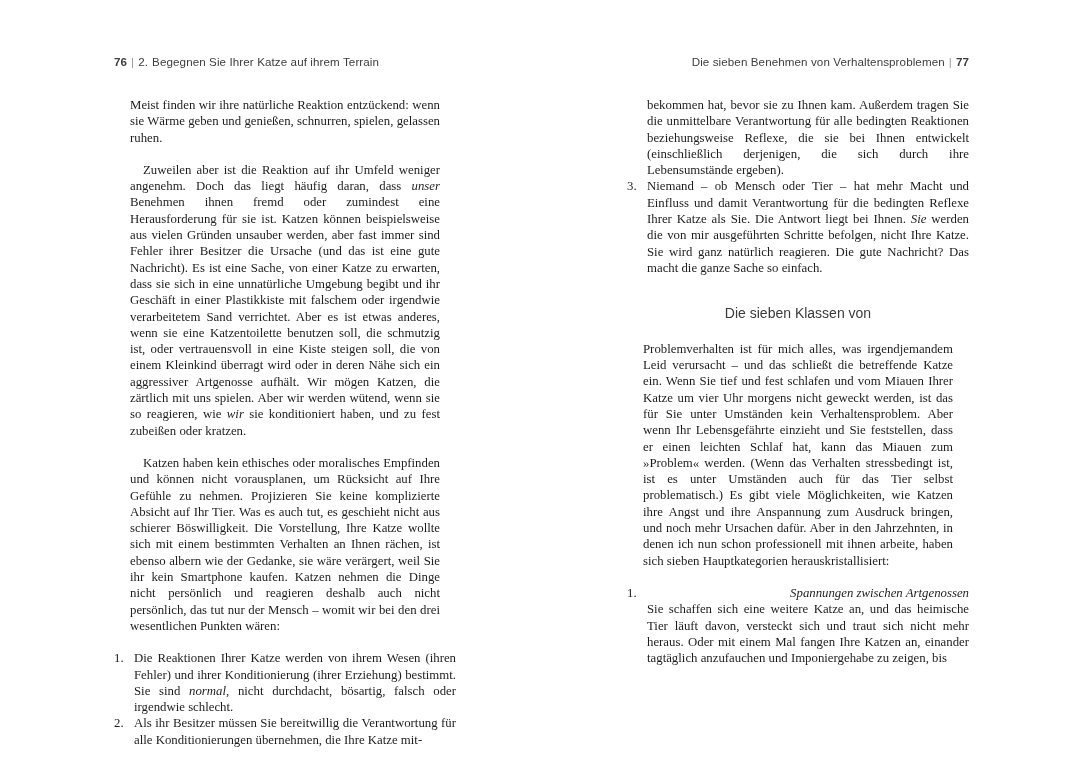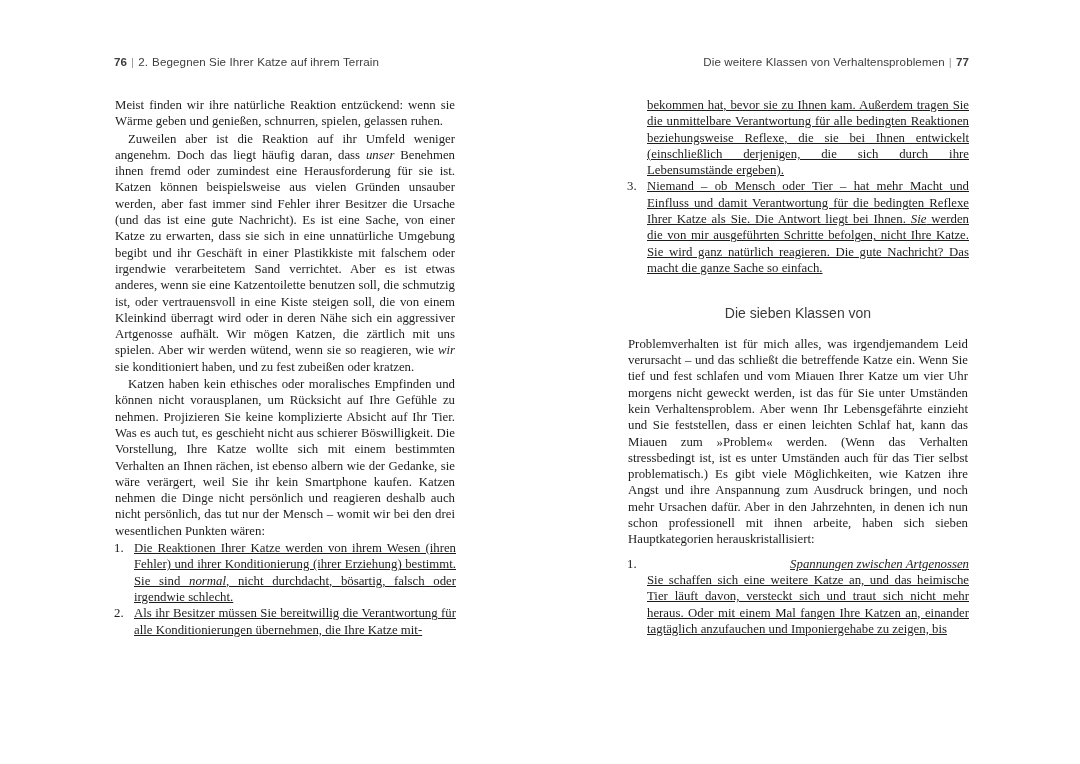--- a/index.html
+++ b/index.html
@@ -37,27 +37,26 @@
   .running-header .chapnum { padding-right: 4px; }
 
   .body-text {
     margin-top: 28px;
     font-family: "Liberation Serif", "DejaVu Serif", serif;
     font-size: 12.8px;
     line-height: 16.3px;
     color: #1d1d1d;
     text-align: justify;
   }
-  .para { margin: 1px; }
+  .para { margin: 16px; }
   .para.indent { text-indent: 13px; }
 
   .li {
     position: relative;
     padding-left: 20px;
-    text-decoration: underline;
   }
   .li .num {
     position: absolute;
     left: 0;
     top: 0;
     width: 18px;
   }
   .li.titled { margin-top: 8px; }
   .li-title { text-align: right; }
 
@@ -90,21 +89,21 @@
         </div>
         <div class="li">
           <span class="num">2.</span>
           <div class="li-body"><span>Als ihr Besitzer müssen Sie bereitwillig die Verantwortung für alle Konditionierungen übernehmen, die Ihre Katze mit-</span></div>
         </div>
       </div>
   </div>
 
   <div class="page page-right">
     <div class="running-header right">
-      <span>Die weitere Klassen von Verhaltensproblemen</span><span class="sep">|</span><span class="pgnum">77</span>
+      <span>Die sieben Benehmen von Verhaltensproblemen</span><span class="sep">|</span><span class="pgnum">77</span>
     </div>
     <div class="body-text">
         <div class="li">
           <div class="li-body"><span>bekommen hat, bevor sie zu Ihnen kam. Außerdem tragen Sie die unmittelbare Verantwortung für alle bedingten Reaktionen beziehungsweise Reflexe, die sie bei Ihnen entwickelt (einschließlich derjenigen, die sich durch ihre Lebensumstände ergeben).</span></div>
         </div>
         <div class="li">
           <span class="num">3.</span>
           <div class="li-body"><span>Niemand – ob Mensch oder Tier – hat mehr Macht und Einfluss und damit Verantwortung für die bedingten Reflexe Ihrer Katze als Sie. Die Antwort liegt bei Ihnen. </span><i>Sie</i><span> werden die von mir ausgeführten Schritte befolgen, nicht Ihre Katze. Sie wird ganz natürlich reagieren. Die gute Nachricht? Das macht die ganze Sache so einfach.</span></div>
         </div>
         <div class="section-heading">

